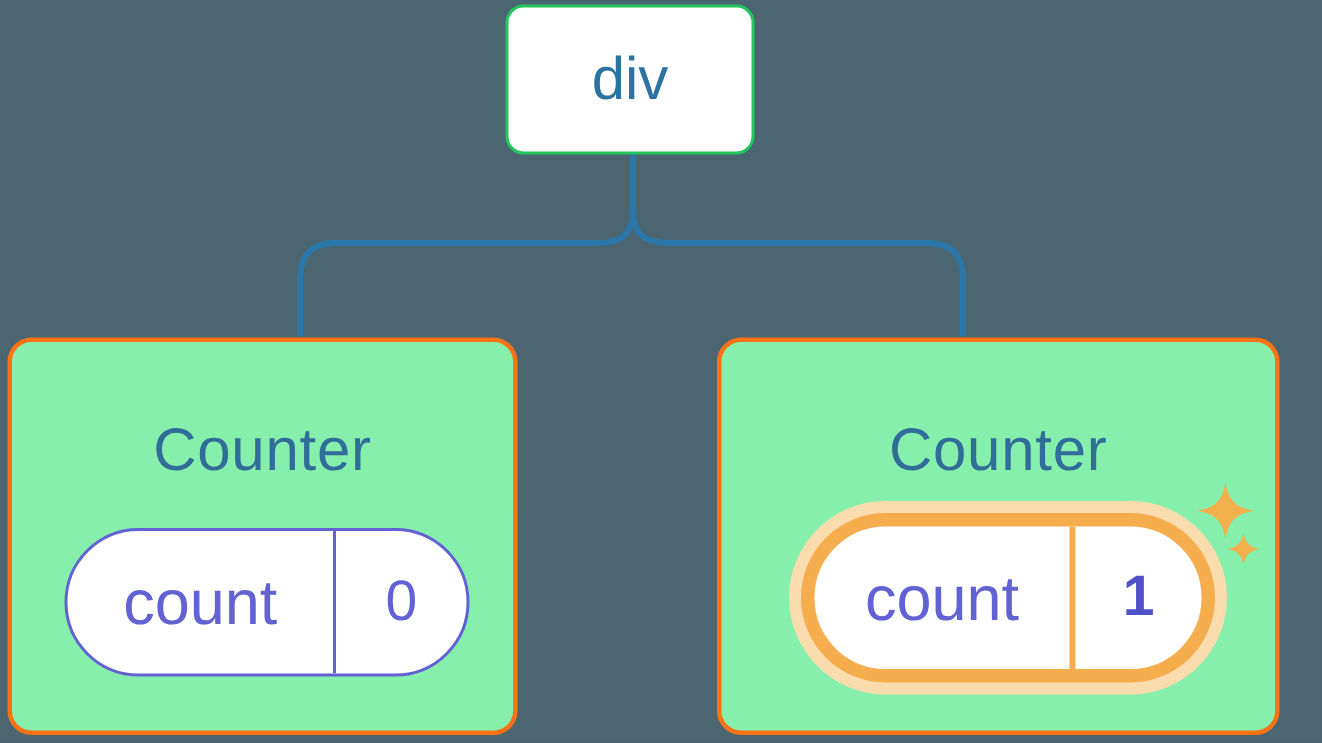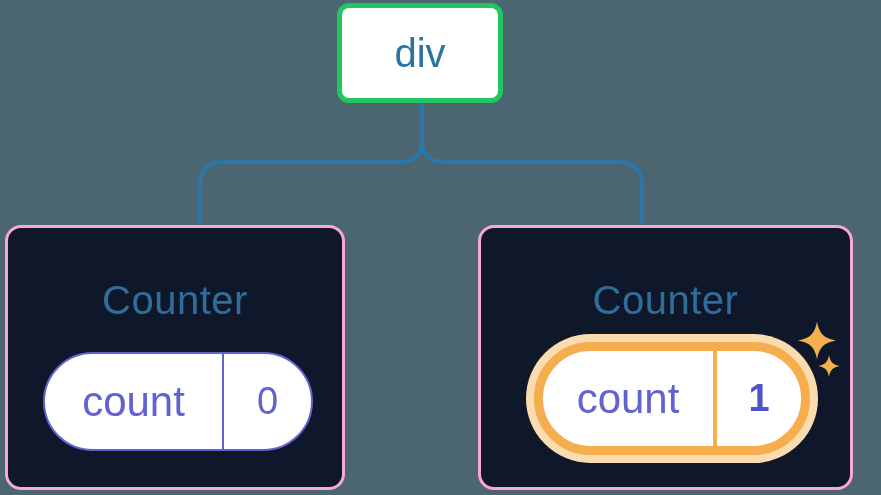--- a/index.html
+++ b/index.html
@@ -3,27 +3,27 @@
 <meta charset="utf-8">
 <style>
   html,body{margin:0;padding:0;background:#4B6670;}
   .canvas{
     position:relative;width:881px;height:495px;background:#4B6670;overflow:hidden;
     font-family:"Liberation Sans", sans-serif;
   }
   .connector-svg{position:absolute;left:0;top:0;}
   .node-box{
     position:absolute;left:337px;top:3px;width:166px;height:100px;
-    box-sizing:border-box;background:#fff;border:5px solid #22c55e;border-radius:12px;
+    box-sizing:border-box;background:#fff;border:2px solid #22c55e;border-radius:12px;
     display:flex;align-items:center;justify-content:center;
   }
   .node-label{font-size:40px;font-weight:500;color:#2C73A4;}
   .card{
     position:absolute;top:225px;height:265px;box-sizing:border-box;
-    background:#0f172a;border:3px solid #f9a8d4;border-radius:16px;padding-left:36px;
+    background:#86efac;border:3px solid #f97316;border-radius:16px;padding-left:36px;
   }
   .card-left{left:5px;width:340px;}
   .card-right{left:478px;width:375px;}
   .card-title{
     position:absolute;top:50px;left:0;right:0;text-align:center;
     font-size:40px;font-weight:500;color:#306D99;letter-spacing:0.5px;
   }
   .pill{
     position:absolute;box-sizing:border-box;background:#fff;
     display:flex;align-items:stretch;border-radius:60px;overflow:hidden;

